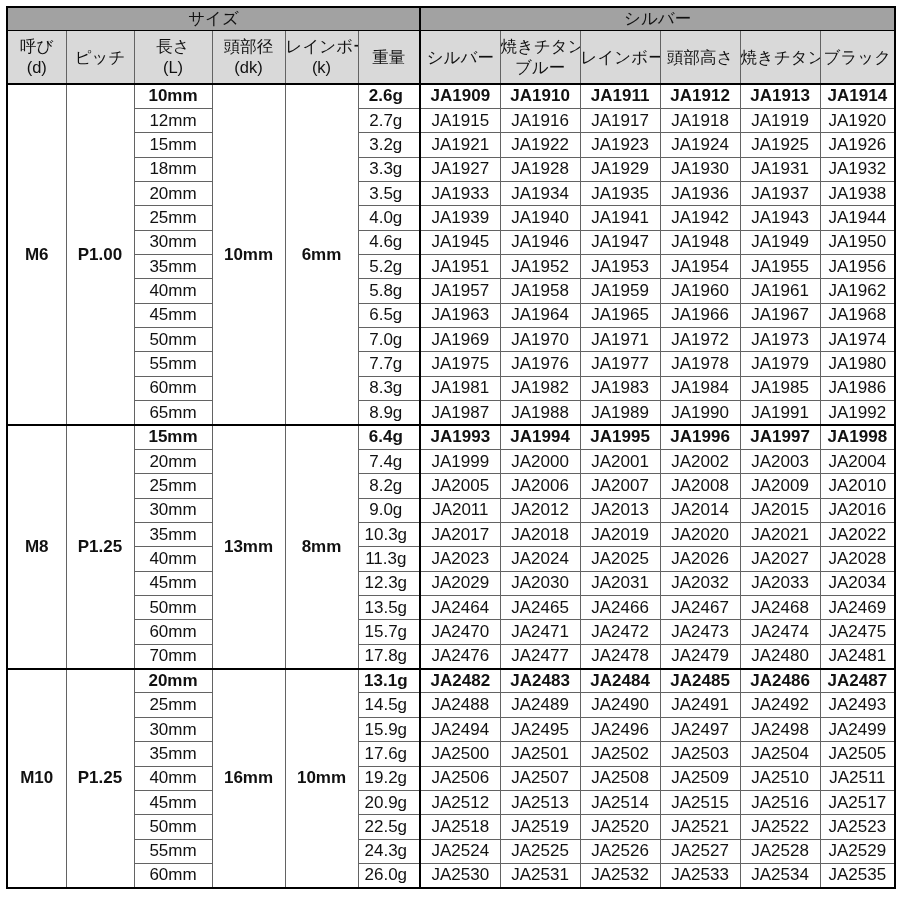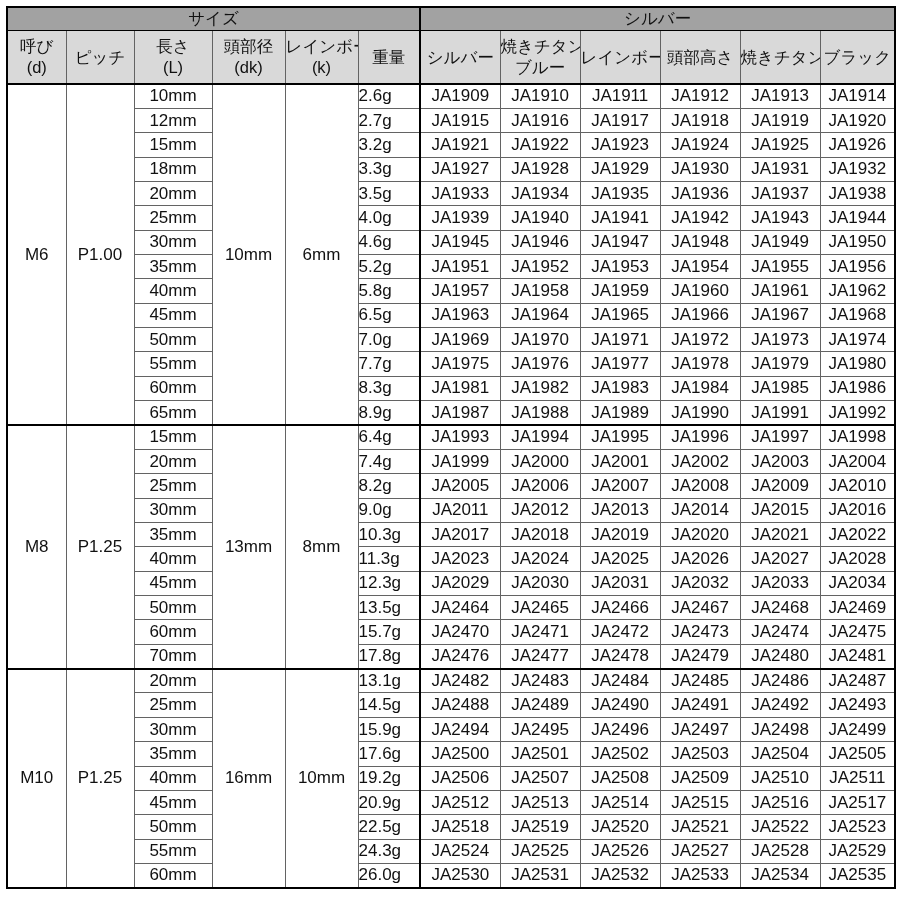--- a/index.html
+++ b/index.html
@@ -38,23 +38,23 @@
     height: 52px;
     background: #d9d9d9;
     text-align: center;
     font-size: 16.5px;
     border-bottom: 2px solid #000000;
   }
   thead .h-line1, thead .h-line2 { display: block; line-height: 1.25; }
   tbody tr { height: 24.36px; }
   tbody td { background: #ffffff; }
   td.center { text-align: center; }
-  td.weight { text-align: left; padding-right: 6px; }
+  td.weight { text-align: center; padding-right: 6px; }
   .gdiv { border-right: 2px solid #000000 !important; }
-  tr.section-start td { border-top: 2px solid #000000; }
+  tr.section-start td { border-top: 2px solid #000000; font-weight: bold; }
 </style>
 </head>
 <body>
 
 <table class="spec">
   <colgroup>
     <col style="width:59px">
       <col style="width:68px">
       <col style="width:78px">
     <col style="width:73px">

